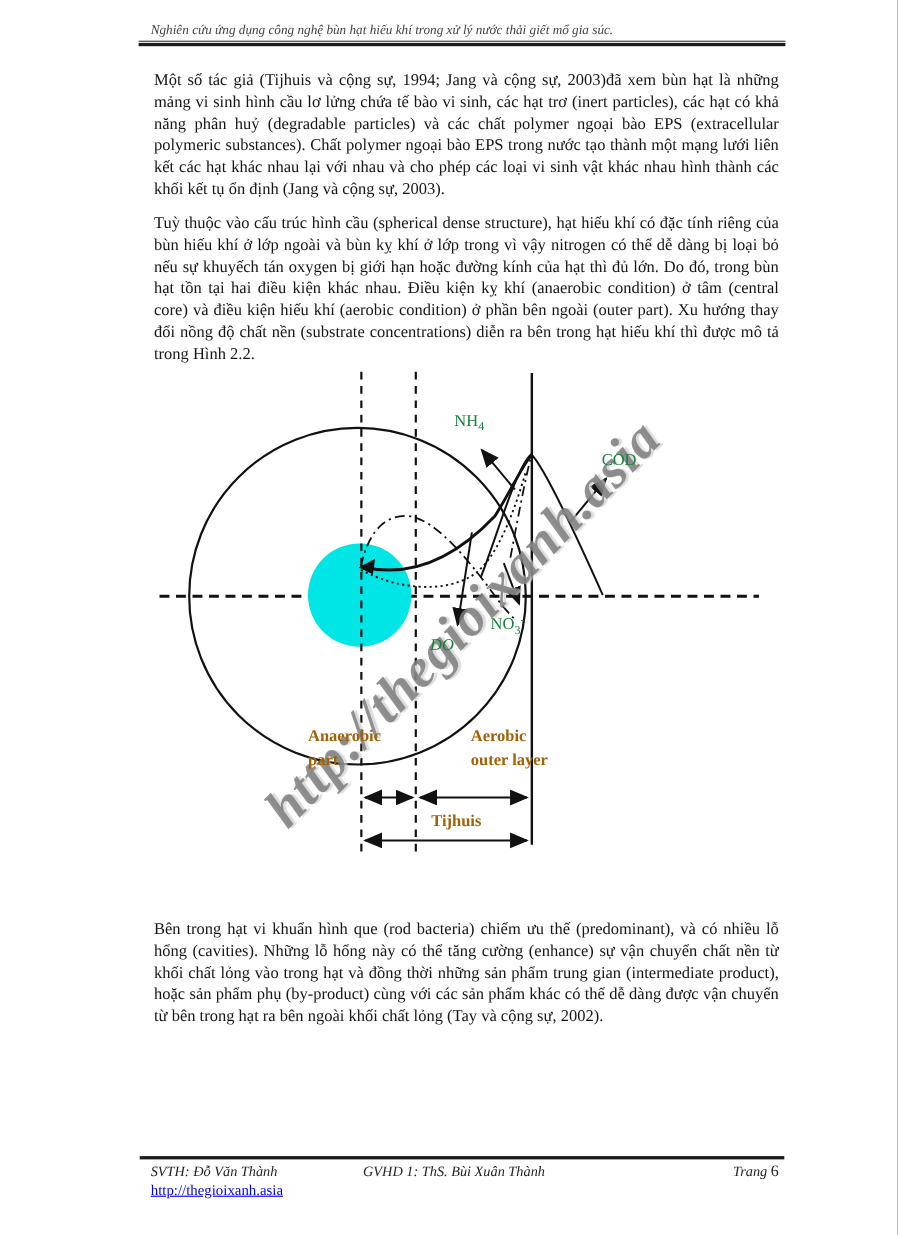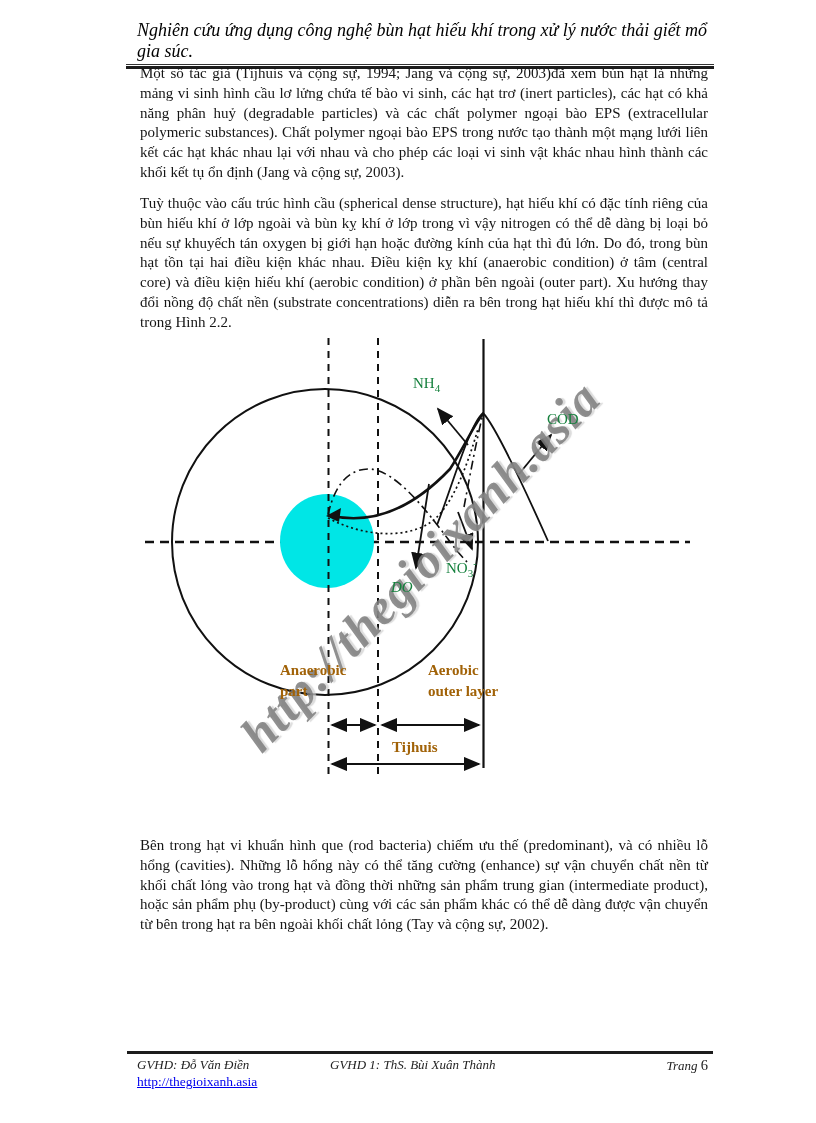--- a/index.html
+++ b/index.html
@@ -3,21 +3,21 @@
 <meta charset="utf-8">
 <style>
   html,body{margin:0;padding:0;background:#888;}
   .page{
     position:relative;width:816px;height:1123px;background:#ffffff;margin:0 auto;
     font-family:"Liberation Serif","DejaVu Serif",serif;color:#111;overflow:hidden;
   }
   
   .header{position:absolute;left:126px;top:20px;width:588px;}
   .header-text{
-    font-style:italic;font-size:18px;color:#000000;padding:0 0 2px 11px;
+    font-style:italic;font-size:12px;color:#404040;padding:0 0 2px 11px;
     border-bottom:1px solid #333;
   }
   .header-rule{height:3px;background:#1c1c1c;margin-top:1px;}
   
   .body-par{
     position:absolute;left:140px;width:568px;margin:0;
     font-size:15px;line-height:19.8px;text-align:justify;color:#151515;
   }
   .p1{top:64px;}
   .p2{top:194px;}
@@ -123,19 +123,19 @@
       <div>outer layer</div>
     </div>
     <div class="fig-label-bold" style="left:392px;top:402px;">Tijhuis</div>
   </div>
 
 
   <p class="body-par p3">Bên trong hạt vi khuẩn hình que (rod bacteria) chiếm ưu thế (predominant), và có nhiều lỗ hổng (cavities). Những lỗ hổng này có thể tăng cường (enhance) sự vận chuyển chất nền từ khối chất lỏng vào trong hạt và đồng thời những sản phẩm trung gian (intermediate product), hoặc sản phẩm phụ (by-product) cùng với các sản phẩm khác có thể dễ dàng được vận chuyển từ bên trong hạt ra bên ngoài khối chất lỏng (Tay và cộng sự, 2002).</p>
 
   <div class="footer-rule"></div>
   <div class="footer-text">
-    <span class="footer-svth">GVHD: Đỗ Văn Điền</span>
+    <span class="footer-svth">SVTH: Đỗ Văn Thành</span>
     <span class="footer-gvhd">GVHD 1: ThS. Bùi Xuân Thành</span>
     <span class="footer-trang"><span>Trang</span> <span class="footer-pagenum">6</span></span>
   </div>
   <a class="footer-link">http://thegioixanh.asia</a>
 
 </div>
 
 </body></html>

